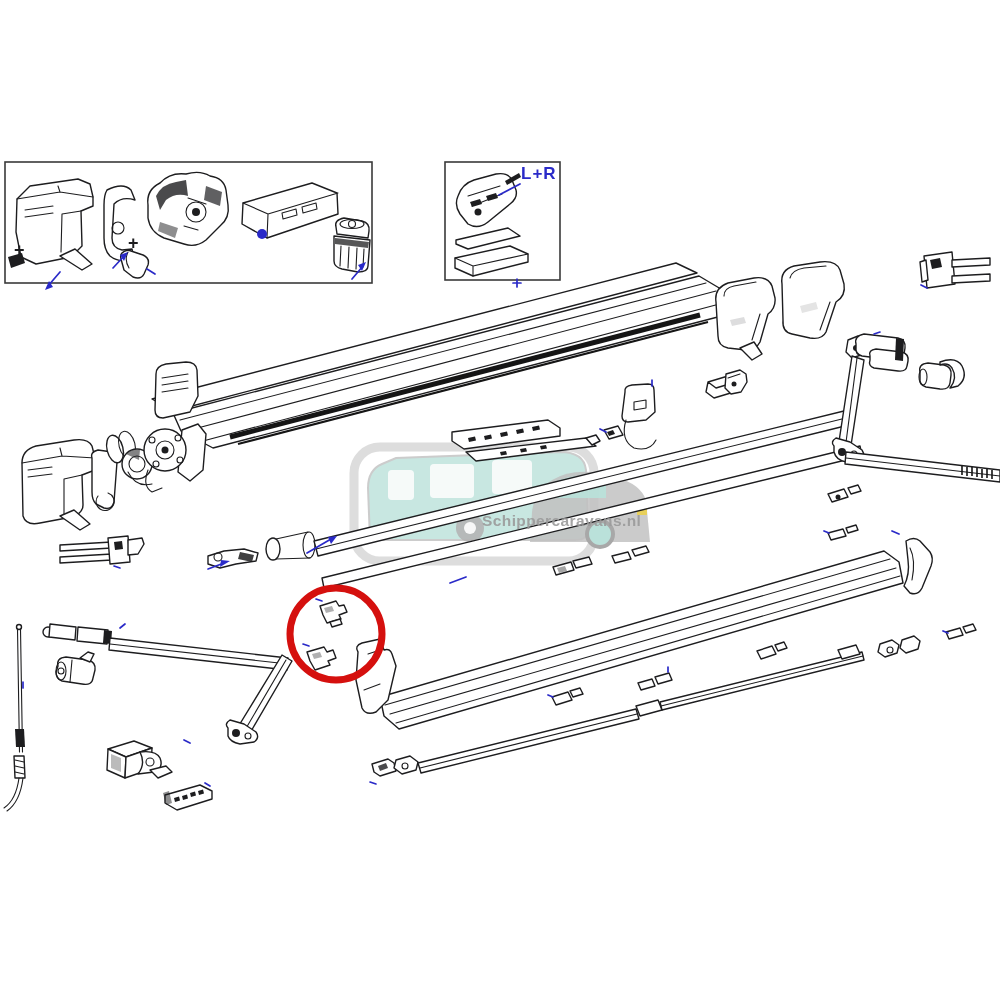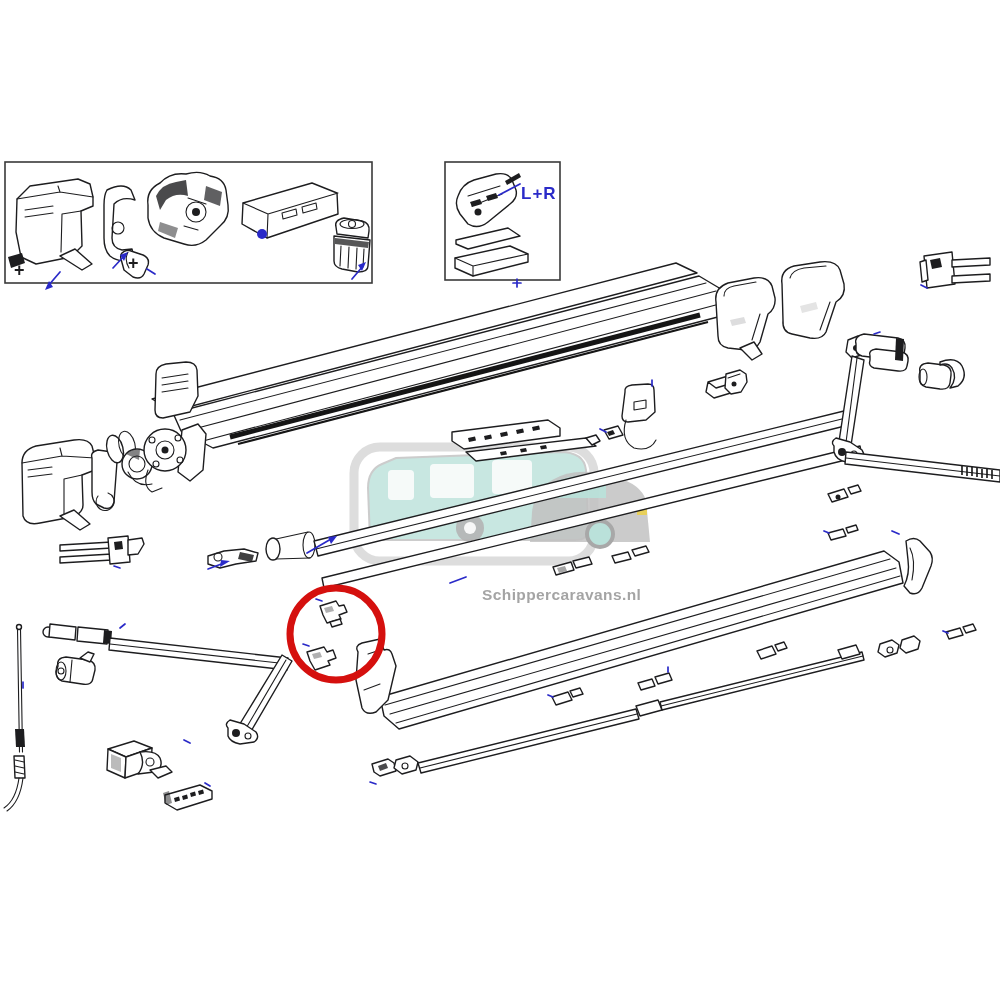--- a/index.html
+++ b/index.html
@@ -6,21 +6,21 @@
   .stage{position:relative;width:1000px;height:1000px;background:var(--bg,#fff);overflow:hidden;
          font-family:"Liberation Sans",sans-serif;}
   svg{position:absolute;left:0;top:0;}
   
   .p  {fill:#fff;stroke:var(--ink,#1d1d1f);stroke-width:1.4;stroke-linejoin:round;stroke-linecap:round;}
   .ln {fill:none;stroke:var(--ink,#1d1d1f);stroke-width:1.1;stroke-linejoin:round;stroke-linecap:round;}
   .dk {fill:var(--ink,#1d1d1f);stroke:none;}
   .bl {fill:none;stroke:var(--blue,#2a2ac8);stroke-width:1.7;stroke-linecap:round;}
   .blf{fill:var(--blue,#2a2ac8);stroke:none;}
   .box{fill:none;stroke:#3a3a3a;stroke-width:1.6;}
-  .txt{position:absolute;white-space:nowrap;margin-top:20px;}
+  .txt{position:absolute;white-space:nowrap;}
   .plus{color:var(--ink,#1d1d1f);font-size:18px;font-weight:700;}
   .lr{color:var(--blue,#2a2ac8);font-size:17px;font-weight:700;letter-spacing:1px;}
   .wm{color:var(--text-grey,#9b9b9b);font-size:15.5px;font-weight:600;letter-spacing:.4px;opacity:.9;}
 </style>
 </head>
 <body>
 
 <div class="stage">
 
 <svg width="1000" height="1000" viewBox="0 0 1000 1000">
@@ -369,15 +369,15 @@
     <path class="p" d="M920,372 Q918,364 928,363 L944,365 Q952,367 951,375 L950,383 Q949,390 940,389 L926,387 Q919,385 920,378 Z"></path>
     <ellipse class="ln" cx="923" cy="377" rx="4" ry="8"></ellipse>
     <path class="p" d="M940,362 Q956,356 962,366 Q968,378 958,386 L950,388 Q958,378 952,368 Q948,362 940,365 Z"></path>
   </g>
 
 </svg>
 
 <span class="txt plus" style="left:14px;top:240px;">+</span>
 <span class="txt plus" style="left:128px;top:233px;">+</span>
 <span class="txt lr" style="left:521px;top:164px;">L+R</span>
-<span class="txt wm" style="left:482px;top:566px;">Schippercaravans.nl</span>
+<span class="txt wm" style="left:482px;top:512px;">Schippercaravans.nl</span>
 
 </div>
 
 </body></html>

